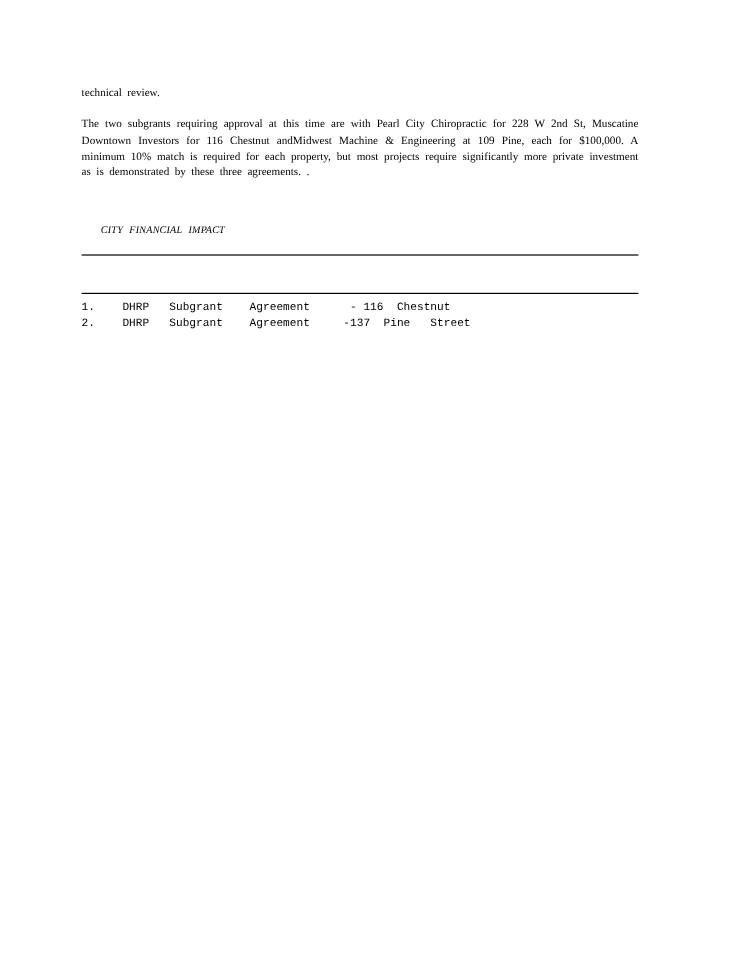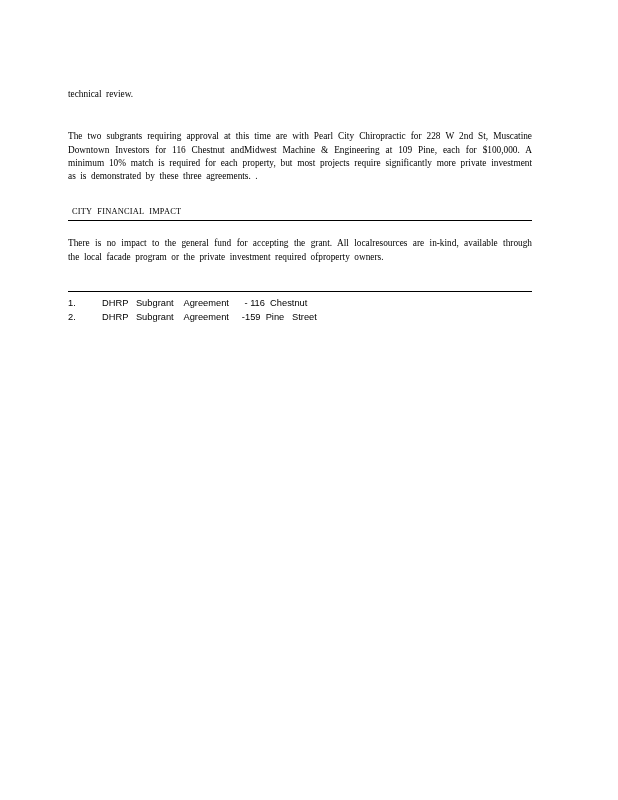--- a/index.html
+++ b/index.html
@@ -23,80 +23,80 @@
     background: #ffffff;
     overflow: hidden;
   }
   .content {
     position: absolute;
     left: 68px;
     top: 72px;
     width: 464px;
   }
   p.para {
-    margin: 16px 0 0 0;
+    margin: 0 0 0 0;
     font-size: 9.3px;
     line-height: 13.3px;
     text-align: justify;
     word-spacing: 2.2px;
     font-family: "Liberation Serif", serif;
   }
   .gap-sm { height: 13px; }
   .gap-md { height: 20px; }
   .gap-lg { height: 26px; }
 
   .section-head {
     font-size: 8.4px;
     letter-spacing: 0.2px;
     font-family: "Liberation Serif", serif;
-    margin: 4px;
+    margin: 16px;
     word-spacing: 3px;
+    font-style: italic;
   }
   .rule {
     border: 0;
     border-top: 1px solid #000;
     margin: 1px 0 4px 0;
     width: 464px;
     height: 0;
   }
   .attach-list {
     margin: 0;
     padding: 0;
     list-style: none;
     font-size: 9.3px;
     line-height: 14px;
   }
   .attach-row {
     display: block;
     white-space: pre;
-    font-family: Liberation Sans, sans-serif;
+    font-family: Liberation Mono, monospace;
   }
   .num { display: inline-block; width: 34px; }
 </style>
 </head>
 <body>
 
 <div class="page">
   <div class="content">
 
     <p class="para">technical    review.</p>
 
     <div class="gap-sm"></div>
 
     <p class="para">The  two  subgrants    requiring    approval    at  this  time   are  with  Pearl   City  Chiropractic     for  228  W 2nd  St,  Muscatine    Downtown     Investors    for  116  Chestnut   andMidwest     Machine    &amp;  Engineering at  109  Pine,   each   for  $100,000.    A minimum    10%   match    is required    for  each   property,    but  most projects   require   significantly    more   private    investment    as is demonstrated        by  these   three agreements.      .</p>
 
     <div class="gap-md"></div>
 
     <p class="section-head">CITY   FINANCIAL      IMPACT</p>
     <hr class="rule">
-    <p class="para">There    is  no  impact    to  the  general    fund   for  accepting      the  grant.   All localresources      are  in-kind, available    through    the  local  facade    program     or  the  private    investment      required    ofproperty owners.</p>
 
     <div class="gap-lg"></div>
 
     <hr class="rule">
 
     <ul class="attach-list">
       <li class="attach-row"><span class="num">1.</span><span>DHRP   Subgrant    Agreement      - 116  Chestnut</span></li>
-      <li class="attach-row"><span class="num">2.</span><span>DHRP   Subgrant    Agreement     -159  Pine   Street</span></li>
+      <li class="attach-row"><span class="num">2.</span><span>DHRP   Subgrant    Agreement     -137  Pine   Street</span></li>
     </ul>
 
   </div>
 </div>
 
 </body></html>

